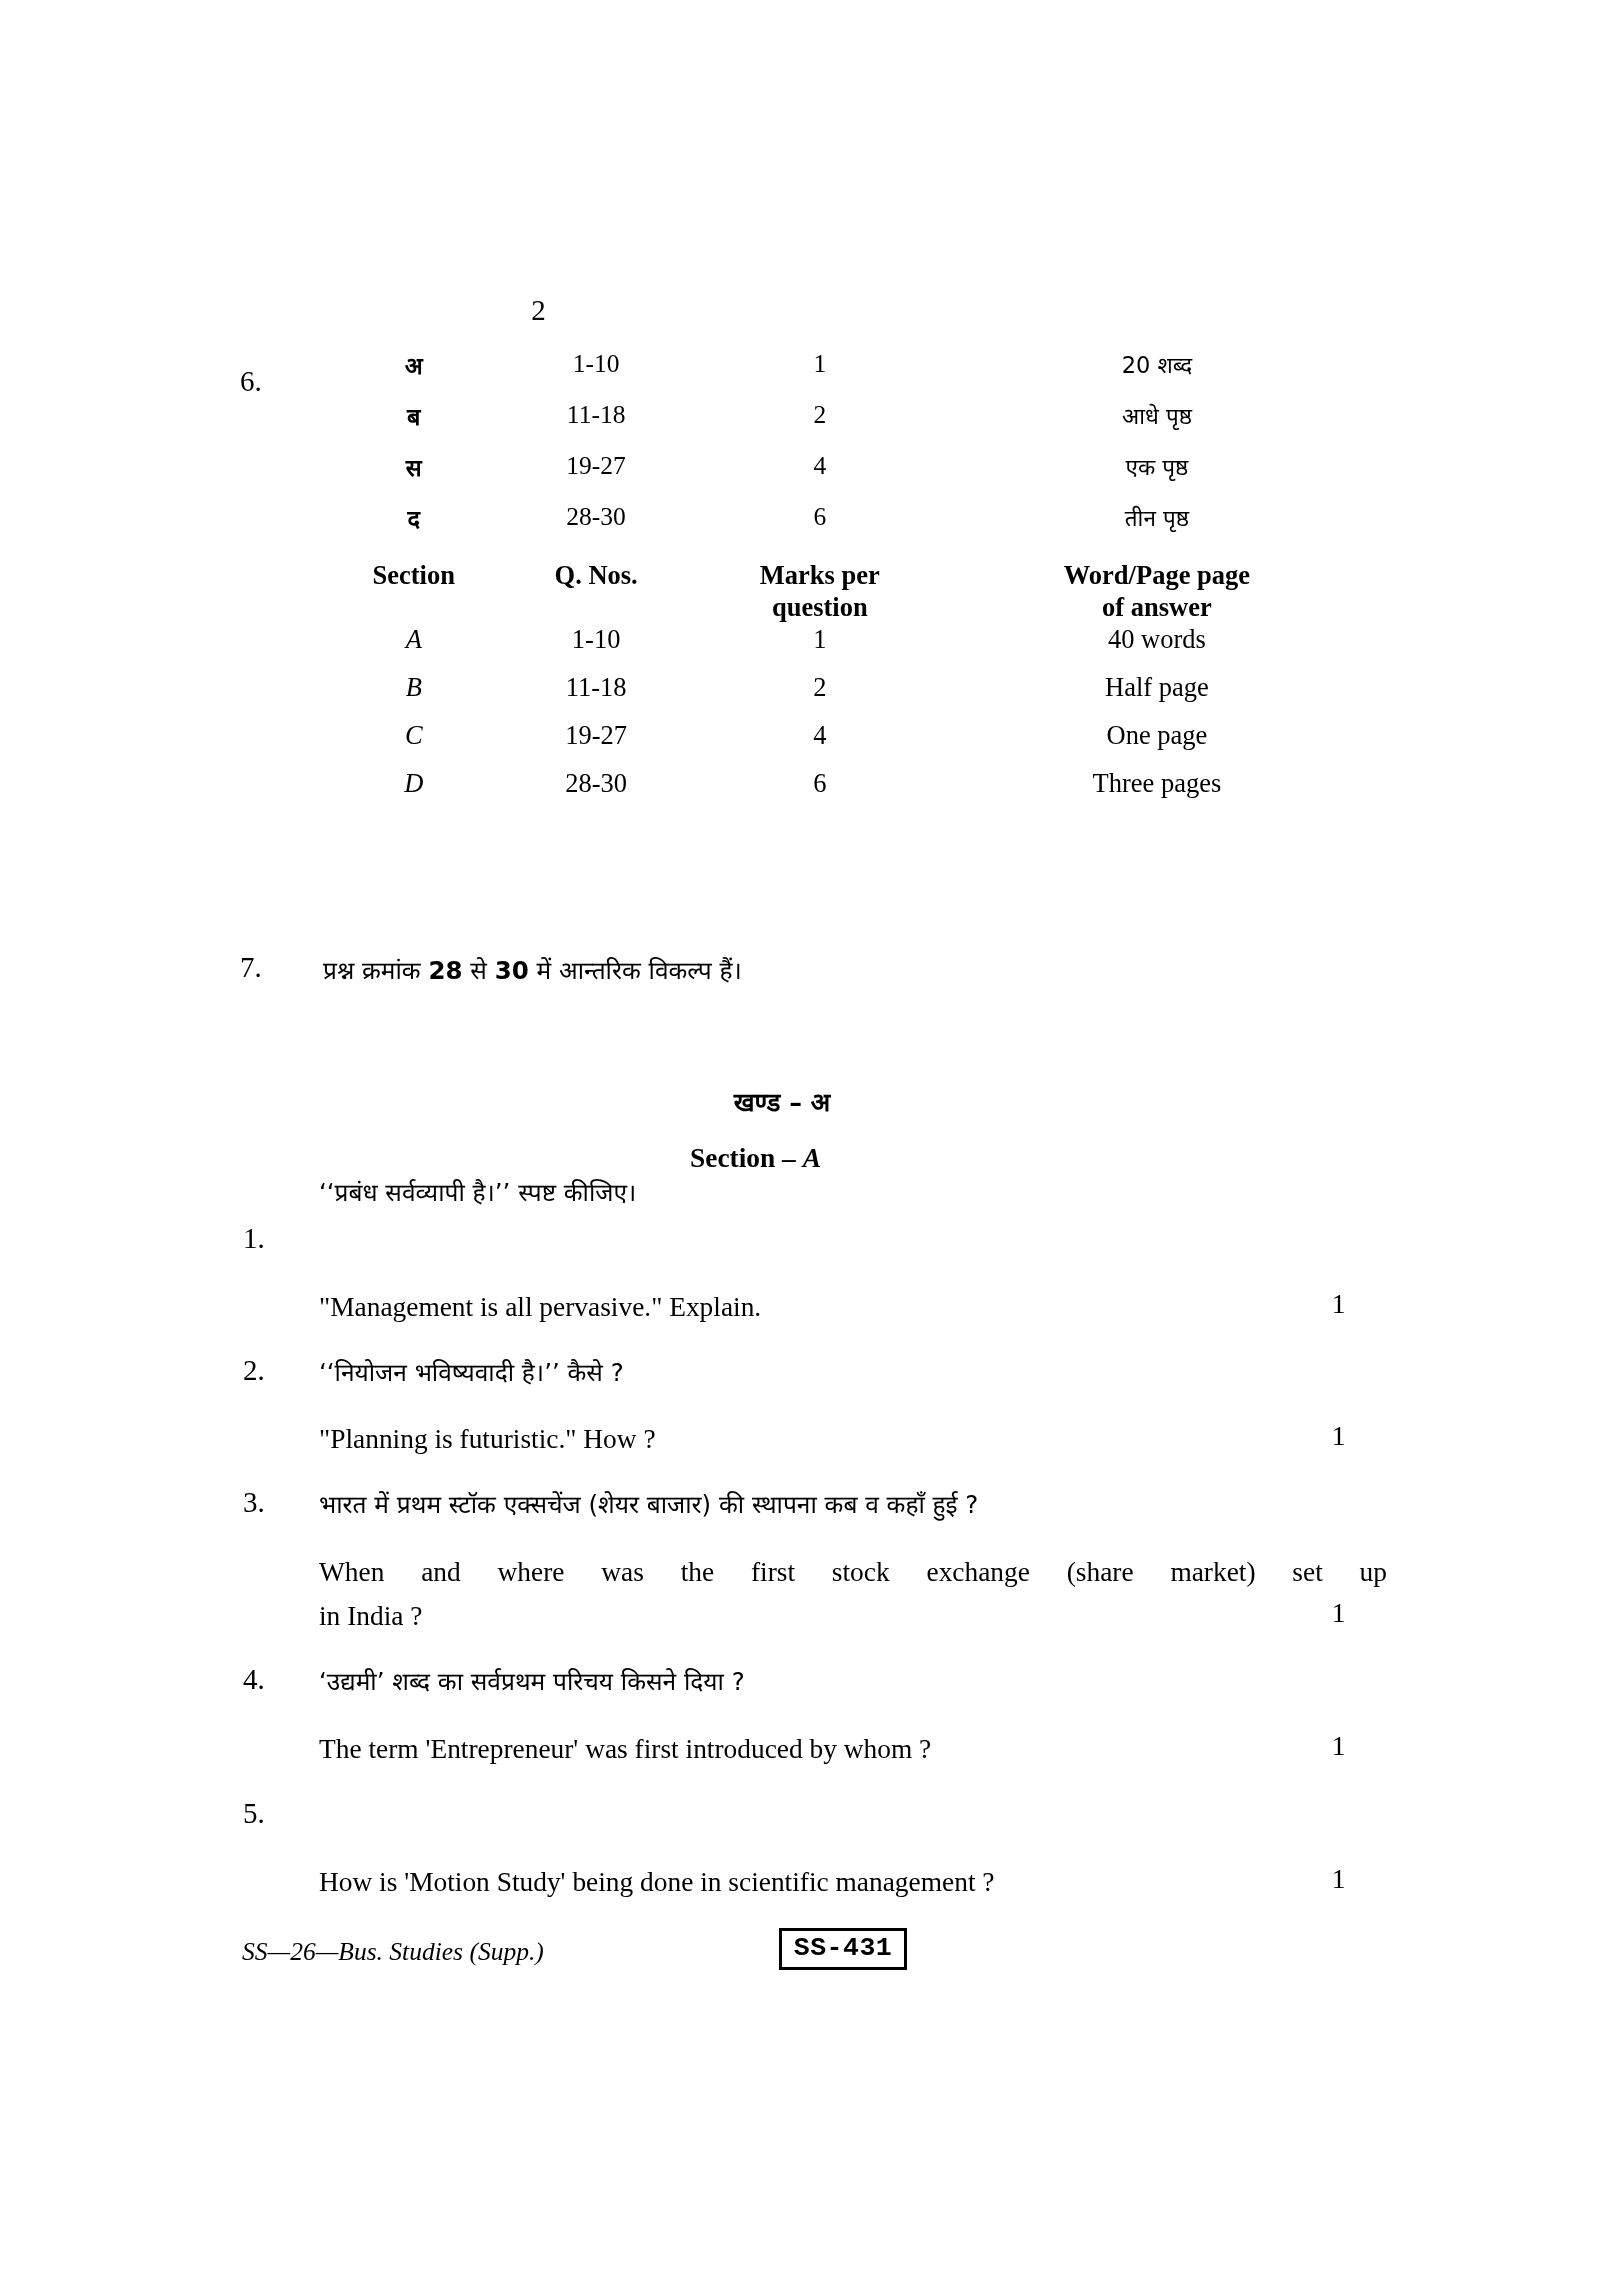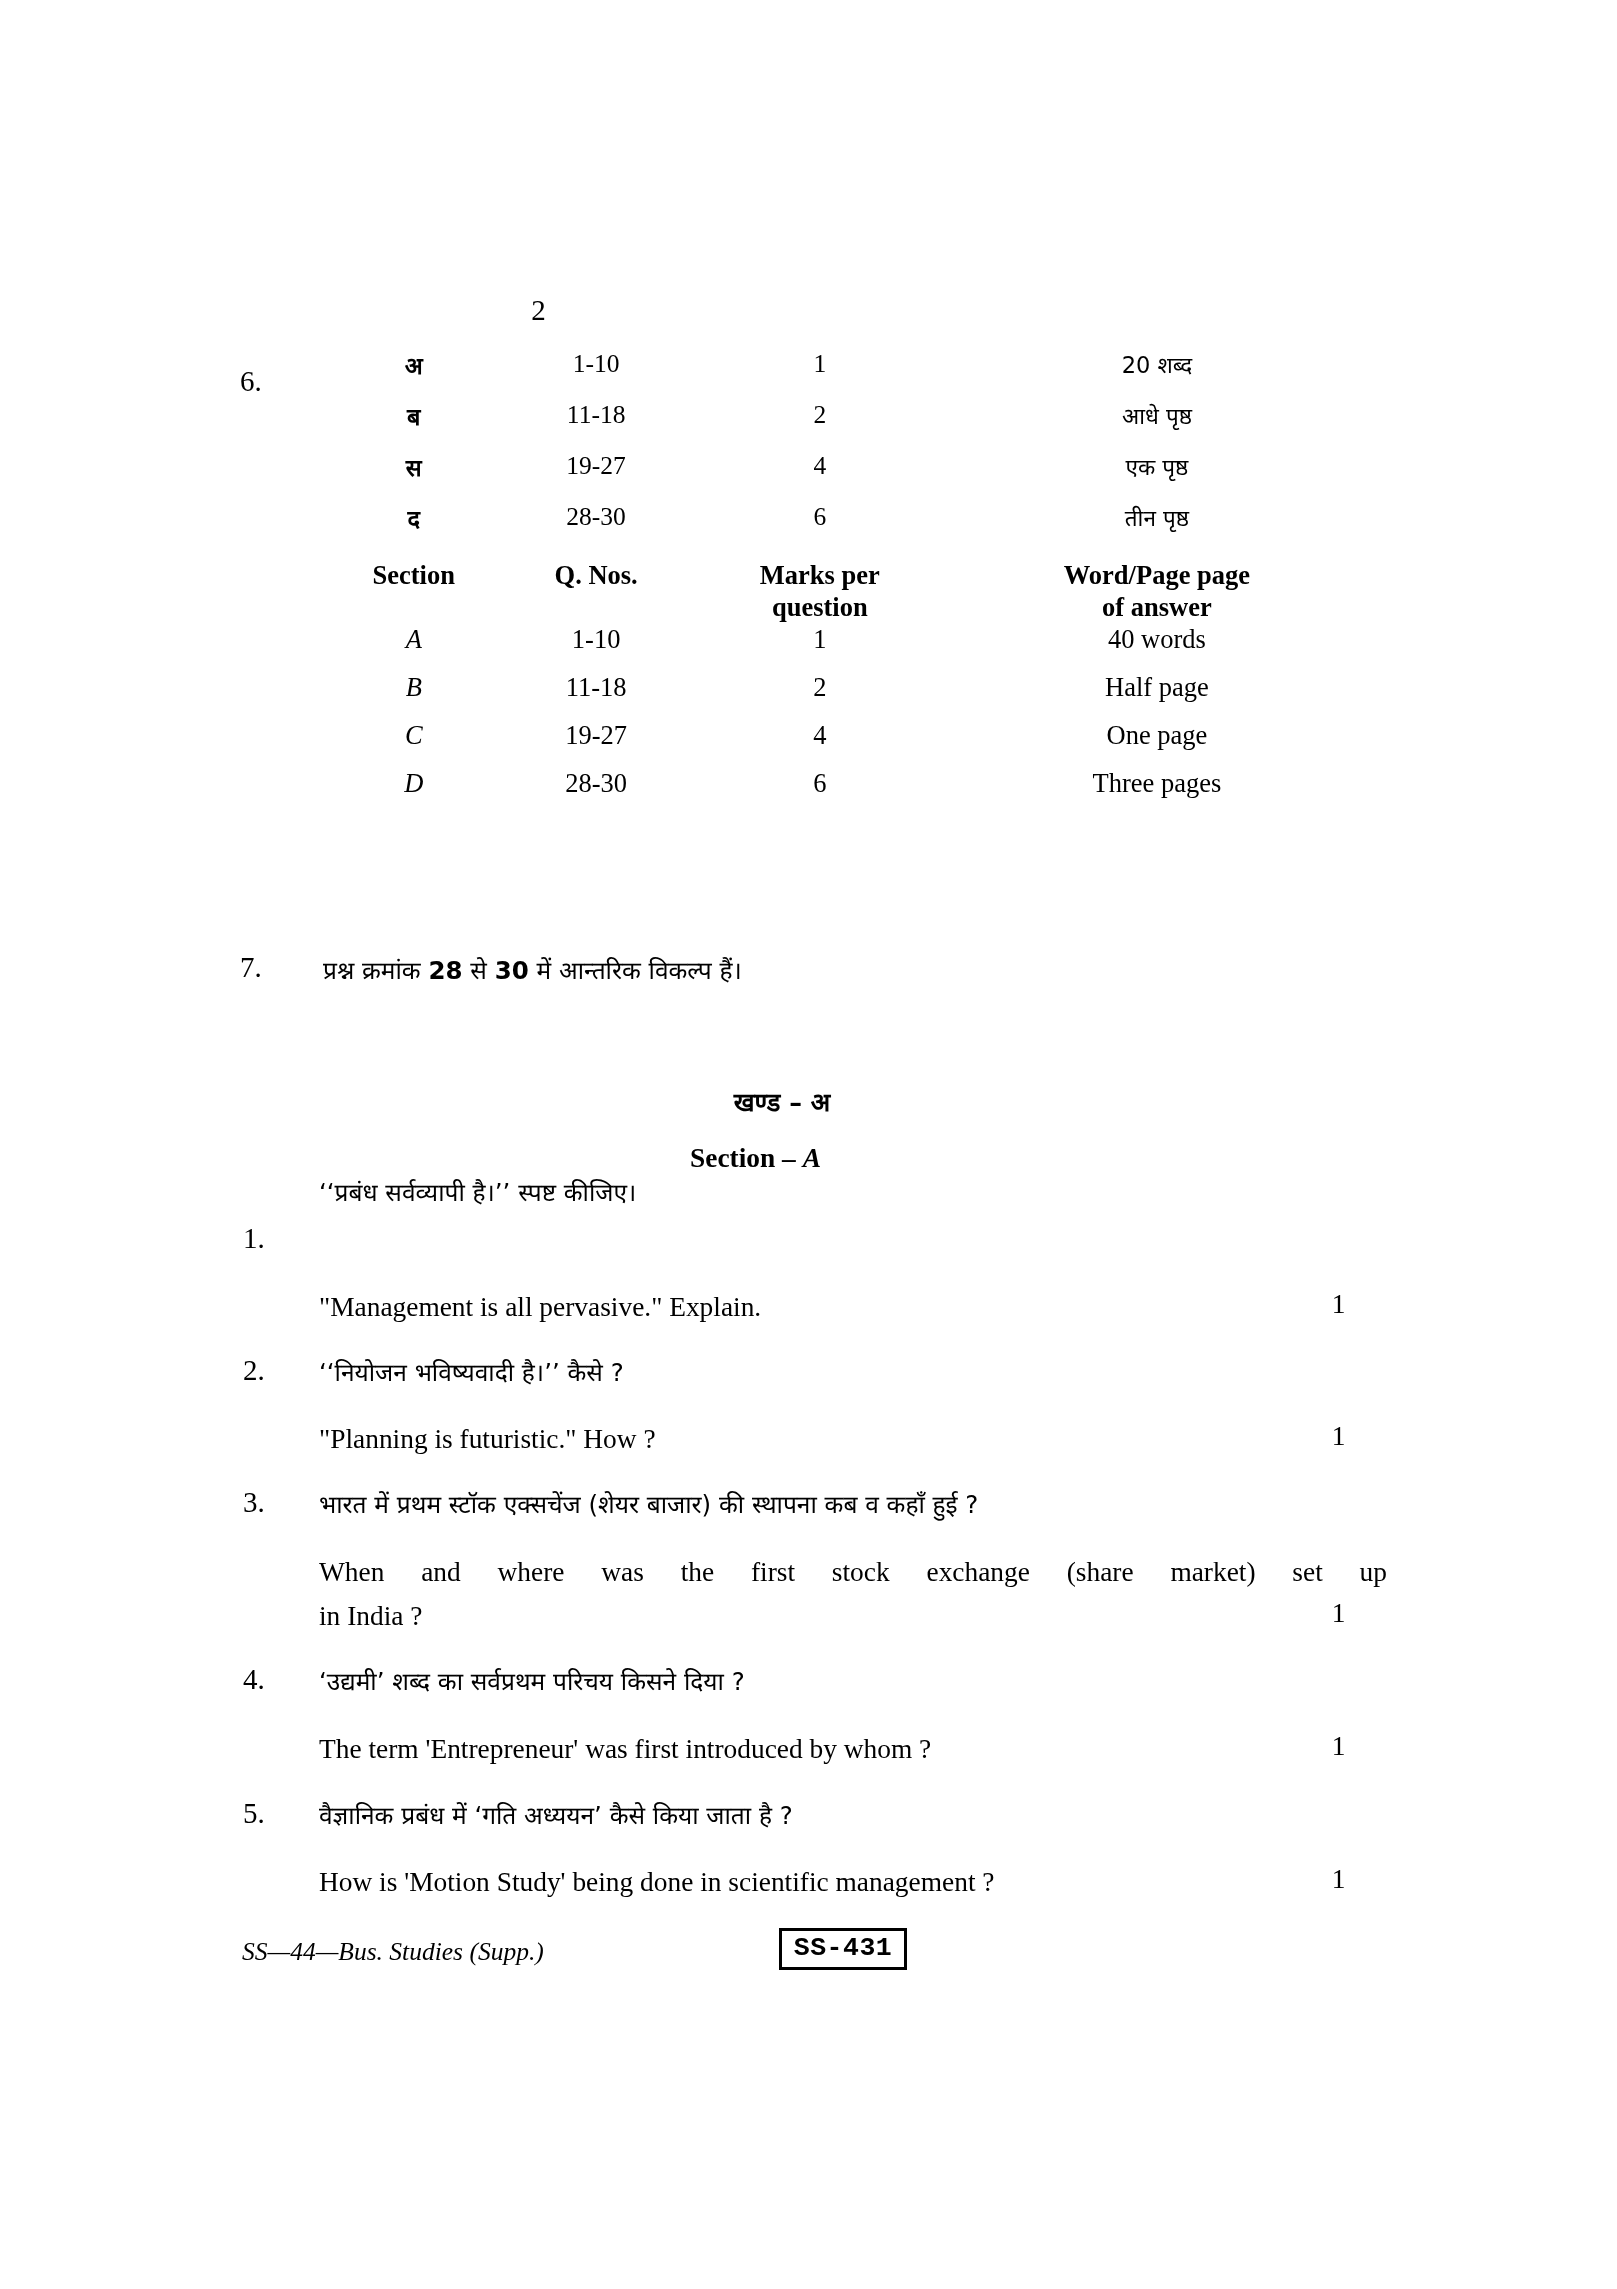--- a/index.html
+++ b/index.html
@@ -299,21 +299,20 @@
   <div class="q-en just" style="top:1554px">When and where was the first stock exchange (share market) set up</div>
   <div class="q-en" style="top:1598px">in India ?</div>
   <div class="marks" style="top:1598px">1</div>
 
   <div class="q-num" style="top:1663px">4.</div>
   <div class="q-hi" style="top:1665px">‘उद्यमी’ शब्द का सर्वप्रथम परिचय किसने दिया ?</div>
   <div class="q-en" style="top:1731px">The term 'Entrepreneur' was first introduced by whom ?</div>
   <div class="marks" style="top:1731px">1</div>
 
   <div class="q-num" style="top:1797px">5.</div>
-  <div class="q-hi" style="top:1799px">वैज्ञानिक प्रबंध में ‘गति अध्ययन’ कैसे किया जाता है ?</div>
   <div class="q-en" style="top:1864px">How is 'Motion Study' being done in scientific management ?</div>
   <div class="marks" style="top:1864px">1</div>
 
-  <div class="footer-left">SS—44—Bus. Studies (Supp.)</div>
+  <div class="footer-left">SS—26—Bus. Studies (Supp.)</div>
   <div class="footer-code">SS-431</div>
 
 </div>
 
 
 </body></html>

